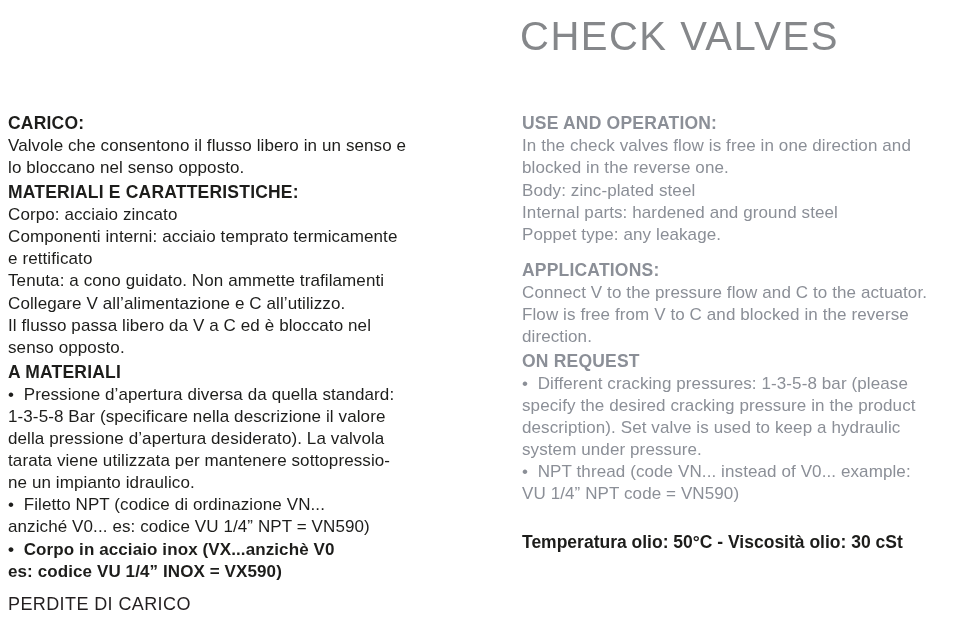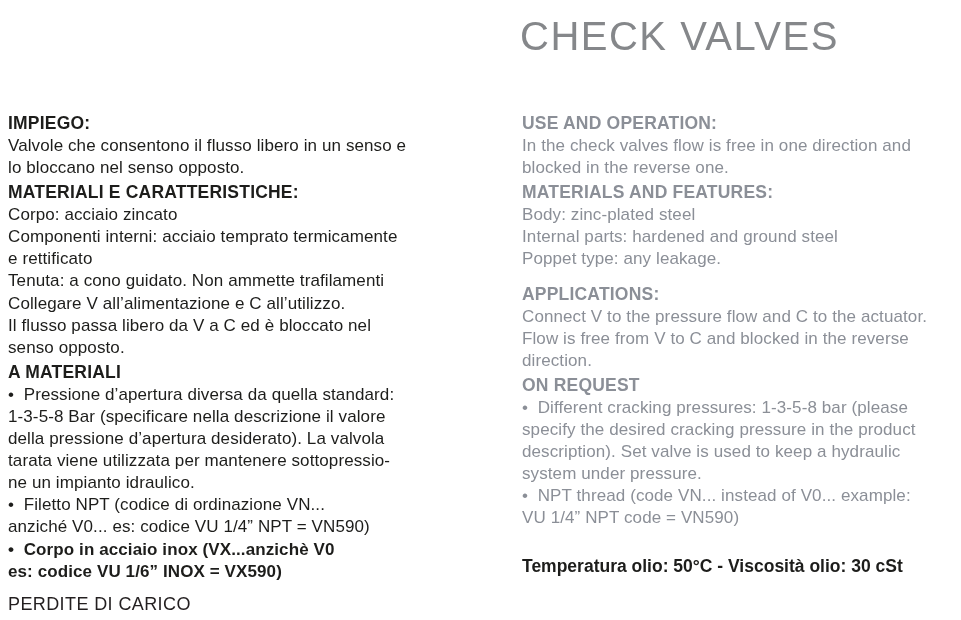--- a/index.html
+++ b/index.html
@@ -58,21 +58,21 @@
   }
 </style>
 </head>
 <body>
 
 <div class="page">
 
   <div class="page-title">CHECK VALVES</div>
 
   <div class="col col-left">
-    <h2>IMPIEGO:</h2>
+    <h2>CARICO:</h2>
     <p>Valvole che consentono il flusso libero in un senso e
 lo bloccano nel senso opposto.</p>
 
     <h2>MATERIALI E CARATTERISTICHE:</h2>
     <p>Corpo: acciaio zincato
 Componenti interni: acciaio temprato termicamente
 e rettificato
 Tenuta: a cono guidato. Non ammette trafilamenti</p>
 
     <p>Collegare V all’alimentazione e C all’utilizzo.
@@ -81,34 +81,33 @@
 
     <h2>A MATERIALI</h2>
     <p>•  Pressione d’apertura diversa da quella standard:
 1-3-5-8 Bar (specificare nella descrizione il valore
 della pressione d’apertura desiderato). La valvola
 tarata viene utilizzata per mantenere sottopressio-
 ne un impianto idraulico.
 •  Filetto NPT (codice di ordinazione VN...
 anziché V0... es: codice VU 1/4” NPT = VN590)</p>
     <p class="bold">•  Corpo in acciaio inox (VX...anzichè V0
-es: codice VU 1/6” INOX = VX590)</p>
+es: codice VU 1/4” INOX = VX590)</p>
 
     <div class="footer-left">
       <div class="line-dark">PERDITE DI CARICO</div>
 
     </div>
   </div>
 
   <div class="col col-right">
     <h2>USE AND OPERATION:</h2>
     <p>In the check valves flow is free in one direction and
 blocked in the reverse one.</p>
 
-    <h2>MATERIALS AND FEATURES:</h2>
     <p>Body: zinc-plated steel
 Internal parts: hardened and ground steel
 Poppet type: any leakage.</p>
 
     <h2 class="gap-before">APPLICATIONS:</h2>
     <p>Connect V to the pressure flow and C to the actuator.
 Flow is free from V to C and blocked in the reverse
 direction.</p>
 
     <h2>ON REQUEST</h2>

